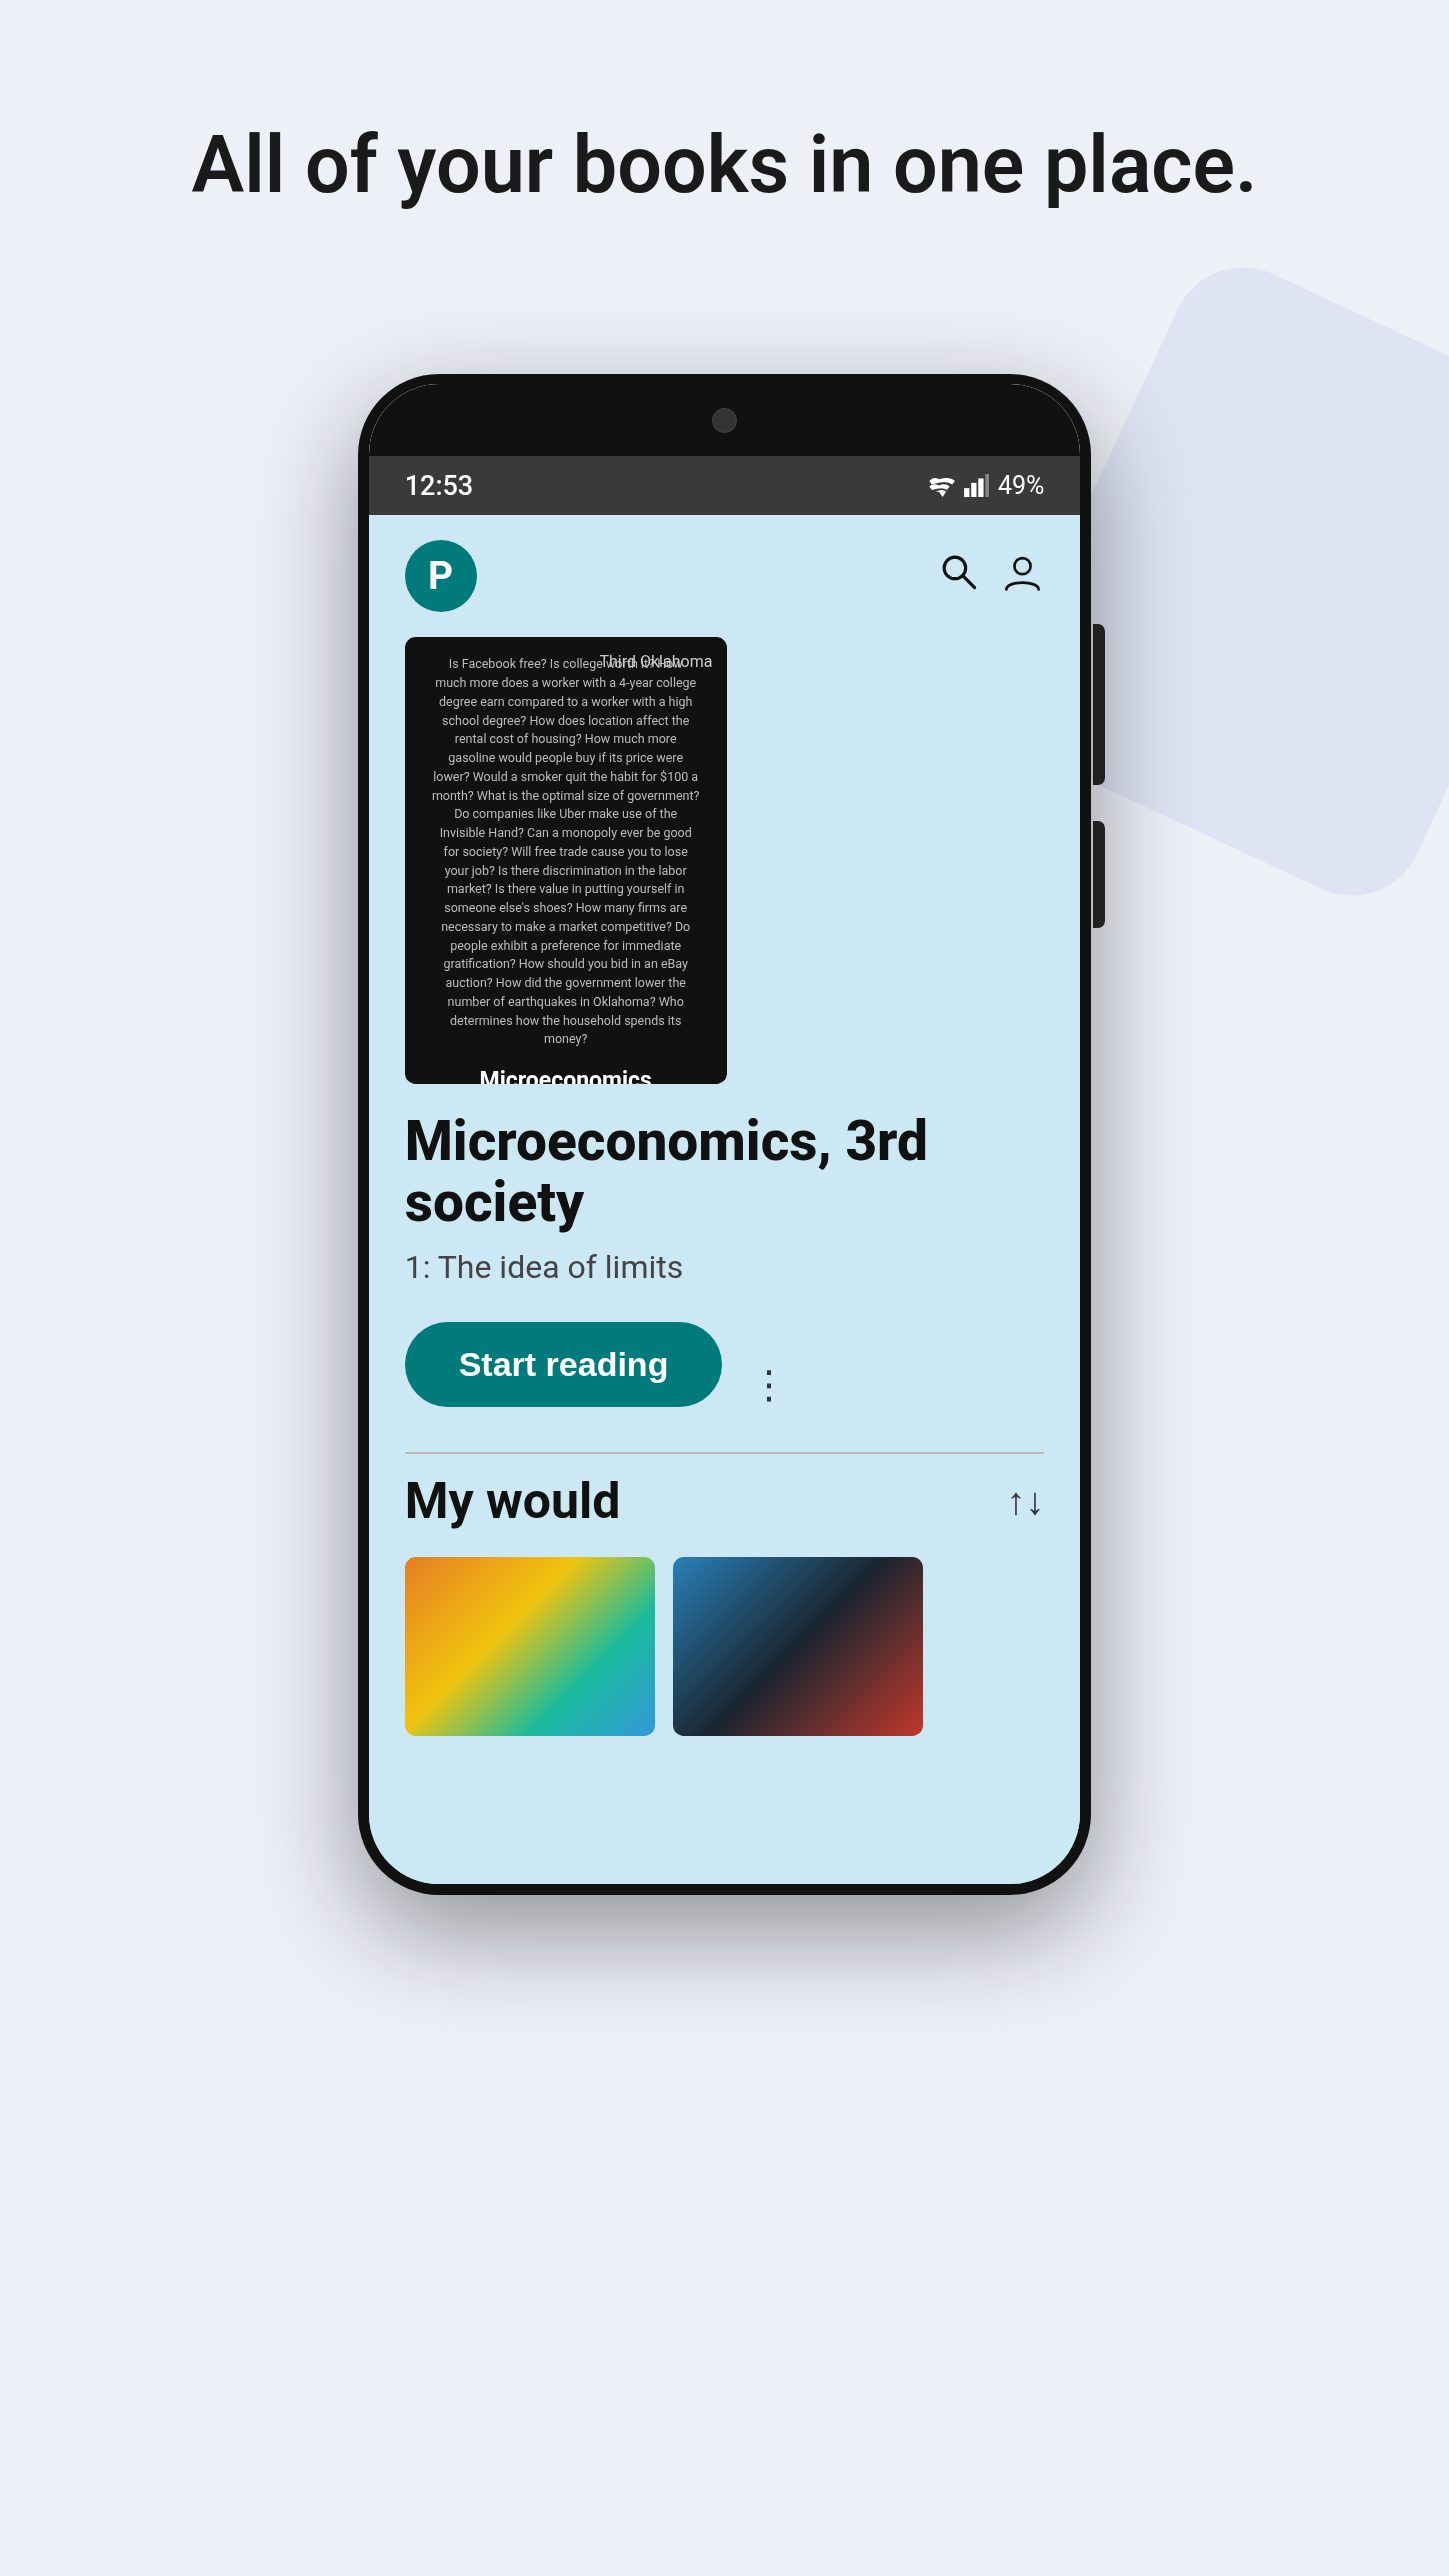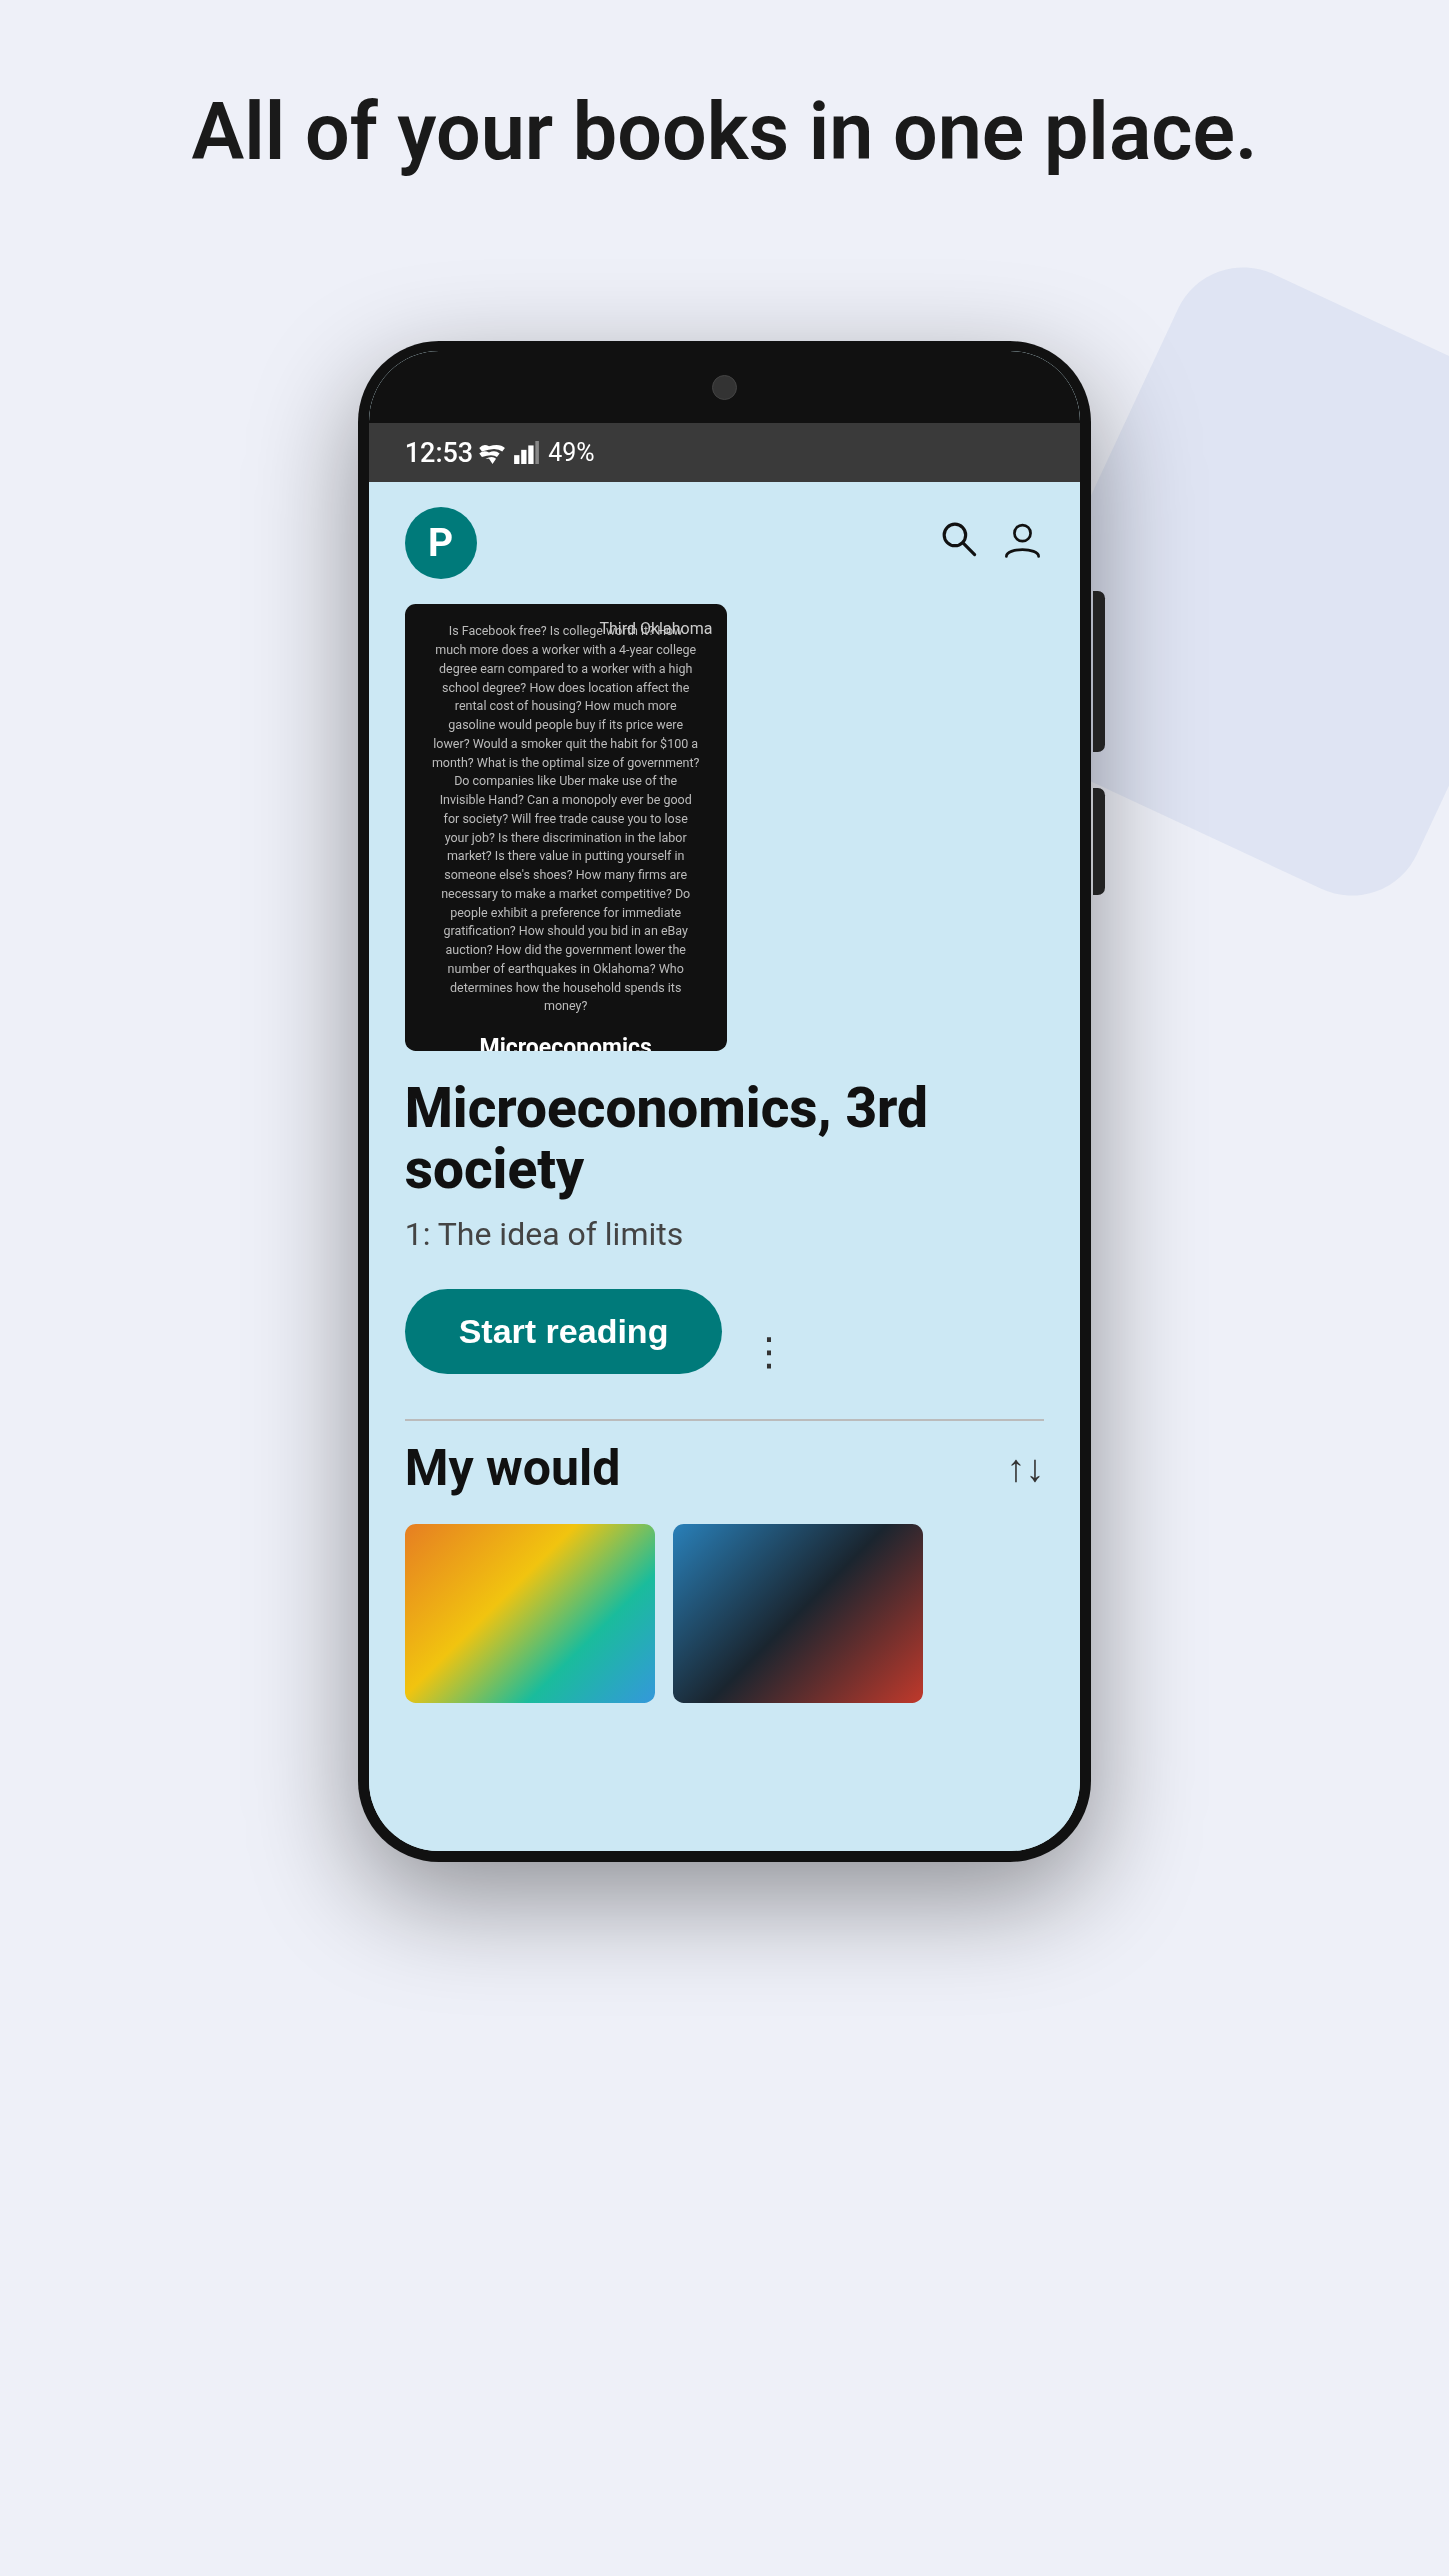--- a/index.html
+++ b/index.html
@@ -24,21 +24,21 @@
       right: -72px;
       width: 447px;
       height: 537px;
       background: rgba(200, 210, 235, 0.4);
       border-radius: 72px;
       transform: rotate(25deg);
       z-index: 0;
     }
 
     .headline {
-      margin-top: 85px;
+      margin-top: 118px;
       text-align: center;
       font-size: 79px;
       font-weight: 600;
       color: #1a1a1a;
       line-height: 1.2;
       width: 1073px;
       z-index: 1;
     }
 
     
@@ -108,20 +108,21 @@
       border-radius: 50%;
       border: 1.8px solid #444;
     }
 
     
     .status-bar {
       background: #3a3a3a;
       height: 59px;
       display: flex;
       align-items: center;
+      justify-content: space-between;
       padding: 0 36px;
     }
 
     .status-time {
       color: white;
       font-size: 27px;
       font-weight: 500;
     }
 
     .status-icons {

